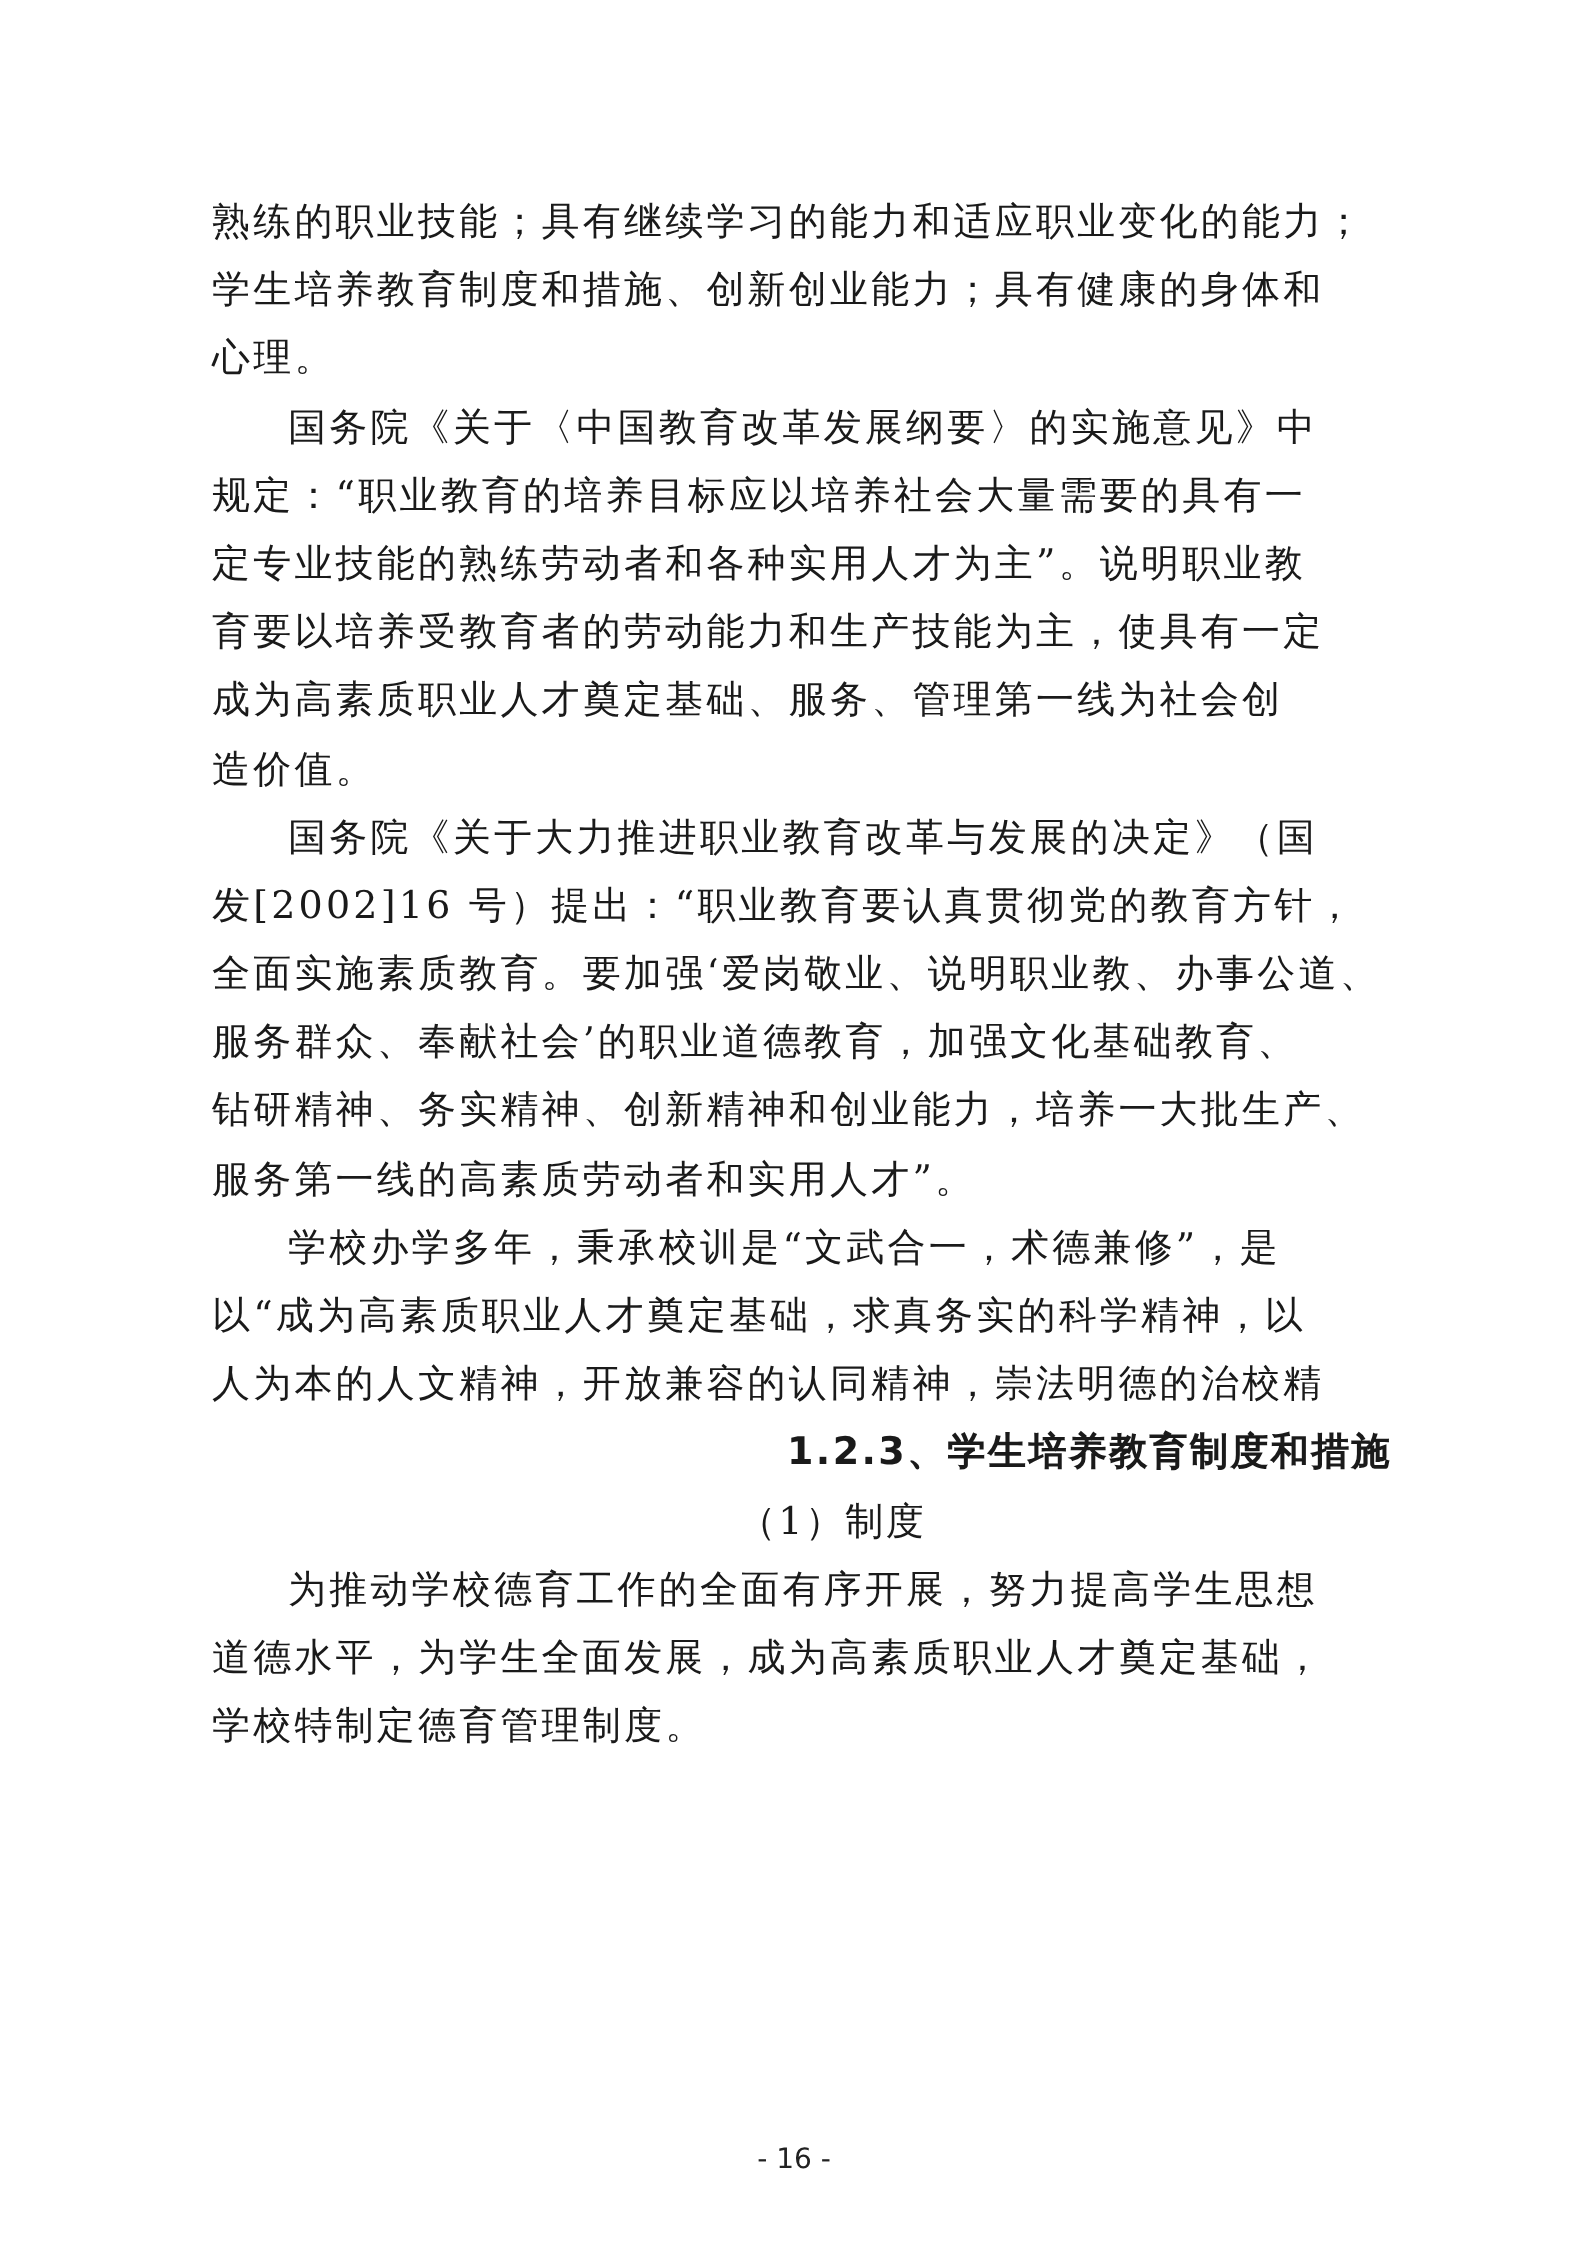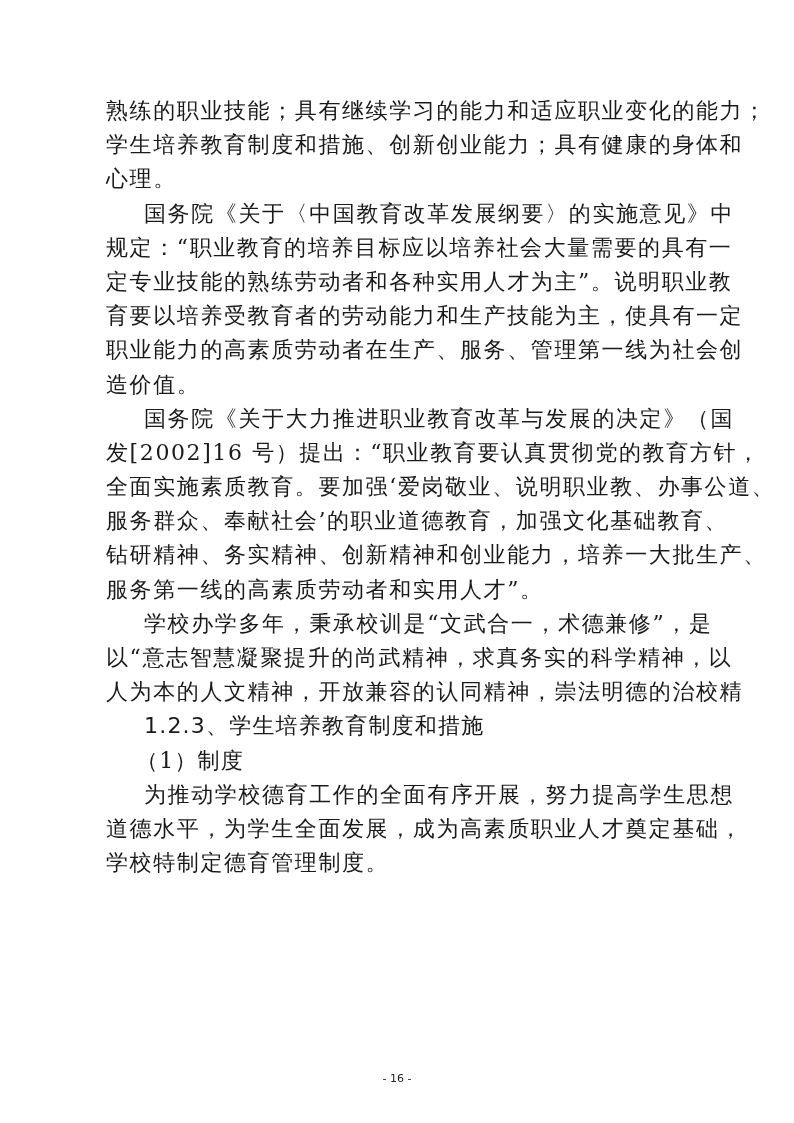--- a/index.html
+++ b/index.html
@@ -24,77 +24,79 @@
     }
     .content {
       position: absolute;
       left: 106px;
       top: 94px;
       width: 590px;
     }
     .line {
       height: 34.2px;
       line-height: 34.2px;
-      font-size: 22px;
+      font-size: 19px;
       white-space: nowrap;
       letter-spacing: 1.6px;
     }
     .indent { padding-left: 38px; }
     .heading {
       font-family: "DejaVu Sans", "Liberation Sans", sans-serif;
-      font-weight: normal;
+      font-weight: bold;
       letter-spacing: 1.2px;
+      text-align: right;
     }
     .sub {
       letter-spacing: 1.2px;
+      text-align: center;
     }
     .footer {
       position: absolute;
       left: 0;
       top: 1072px;
       width: 794px;
       text-align: center;
       font-family: "DejaVu Sans", "Liberation Sans", sans-serif;
-      font-size: 11px;
+      font-size: 14px;
       color: #222;
     }
   </style>
 </head>
 <body>
 
 <div class="page">
   <div class="content">
 
     <div>
       <div class="line">熟练的职业技能；具有继续学习的能力和适应职业变化的能力；</div>
       <div class="line">学生培养教育制度和措施、创新创业能力；具有健康的身体和</div>
       <div class="line">心理。</div>
     </div>
 
     <div>
       <div class="line indent">国务院《关于〈中国教育改革发展纲要〉的实施意见》中</div>
       <div class="line">规定：“职业教育的培养目标应以培养社会大量需要的具有一</div>
       <div class="line">定专业技能的熟练劳动者和各种实用人才为主”。说明职业教</div>
       <div class="line">育要以培养受教育者的劳动能力和生产技能为主，使具有一定</div>
-      <div class="line">职业能力的高素质劳动者在生产、服务、管理第一线为社会创</div>
+      <div class="line">成为高素质职业人才奠定基础、服务、管理第一线为社会创</div>
       <div class="line">造价值。</div>
     </div>
 
     <div>
       <div class="line indent">国务院《关于大力推进职业教育改革与发展的决定》（国</div>
       <div class="line">发[2002]16 号）提出：“职业教育要认真贯彻党的教育方针，</div>
       <div class="line">全面实施素质教育。要加强‘爱岗敬业、说明职业教、办事公道、</div>
       <div class="line">服务群众、奉献社会’的职业道德教育，加强文化基础教育、</div>
       <div class="line">钻研精神、务实精神、创新精神和创业能力，培养一大批生产、</div>
       <div class="line">服务第一线的高素质劳动者和实用人才”。</div>
     </div>
 
     <div>
       <div class="line indent">学校办学多年，秉承校训是“文武合一，术德兼修”，是</div>
-      <div class="line">以“意志智慧凝聚提升的尚武精神，求真务实的科学精神，以</div>
+      <div class="line">以“成为高素质职业人才奠定基础，求真务实的科学精神，以</div>
       <div class="line">人为本的人文精神，开放兼容的认同精神，崇法明德的治校精</div>
     </div>
 
     <div class="line indent heading">1.2.3、学生培养教育制度和措施</div>
 
     <div class="line indent sub" style="padding-left:30px;">（1）制度</div>
 
     <div>
       <div class="line indent">为推动学校德育工作的全面有序开展，努力提高学生思想</div>
       <div class="line">道德水平，为学生全面发展，成为高素质职业人才奠定基础，</div>

